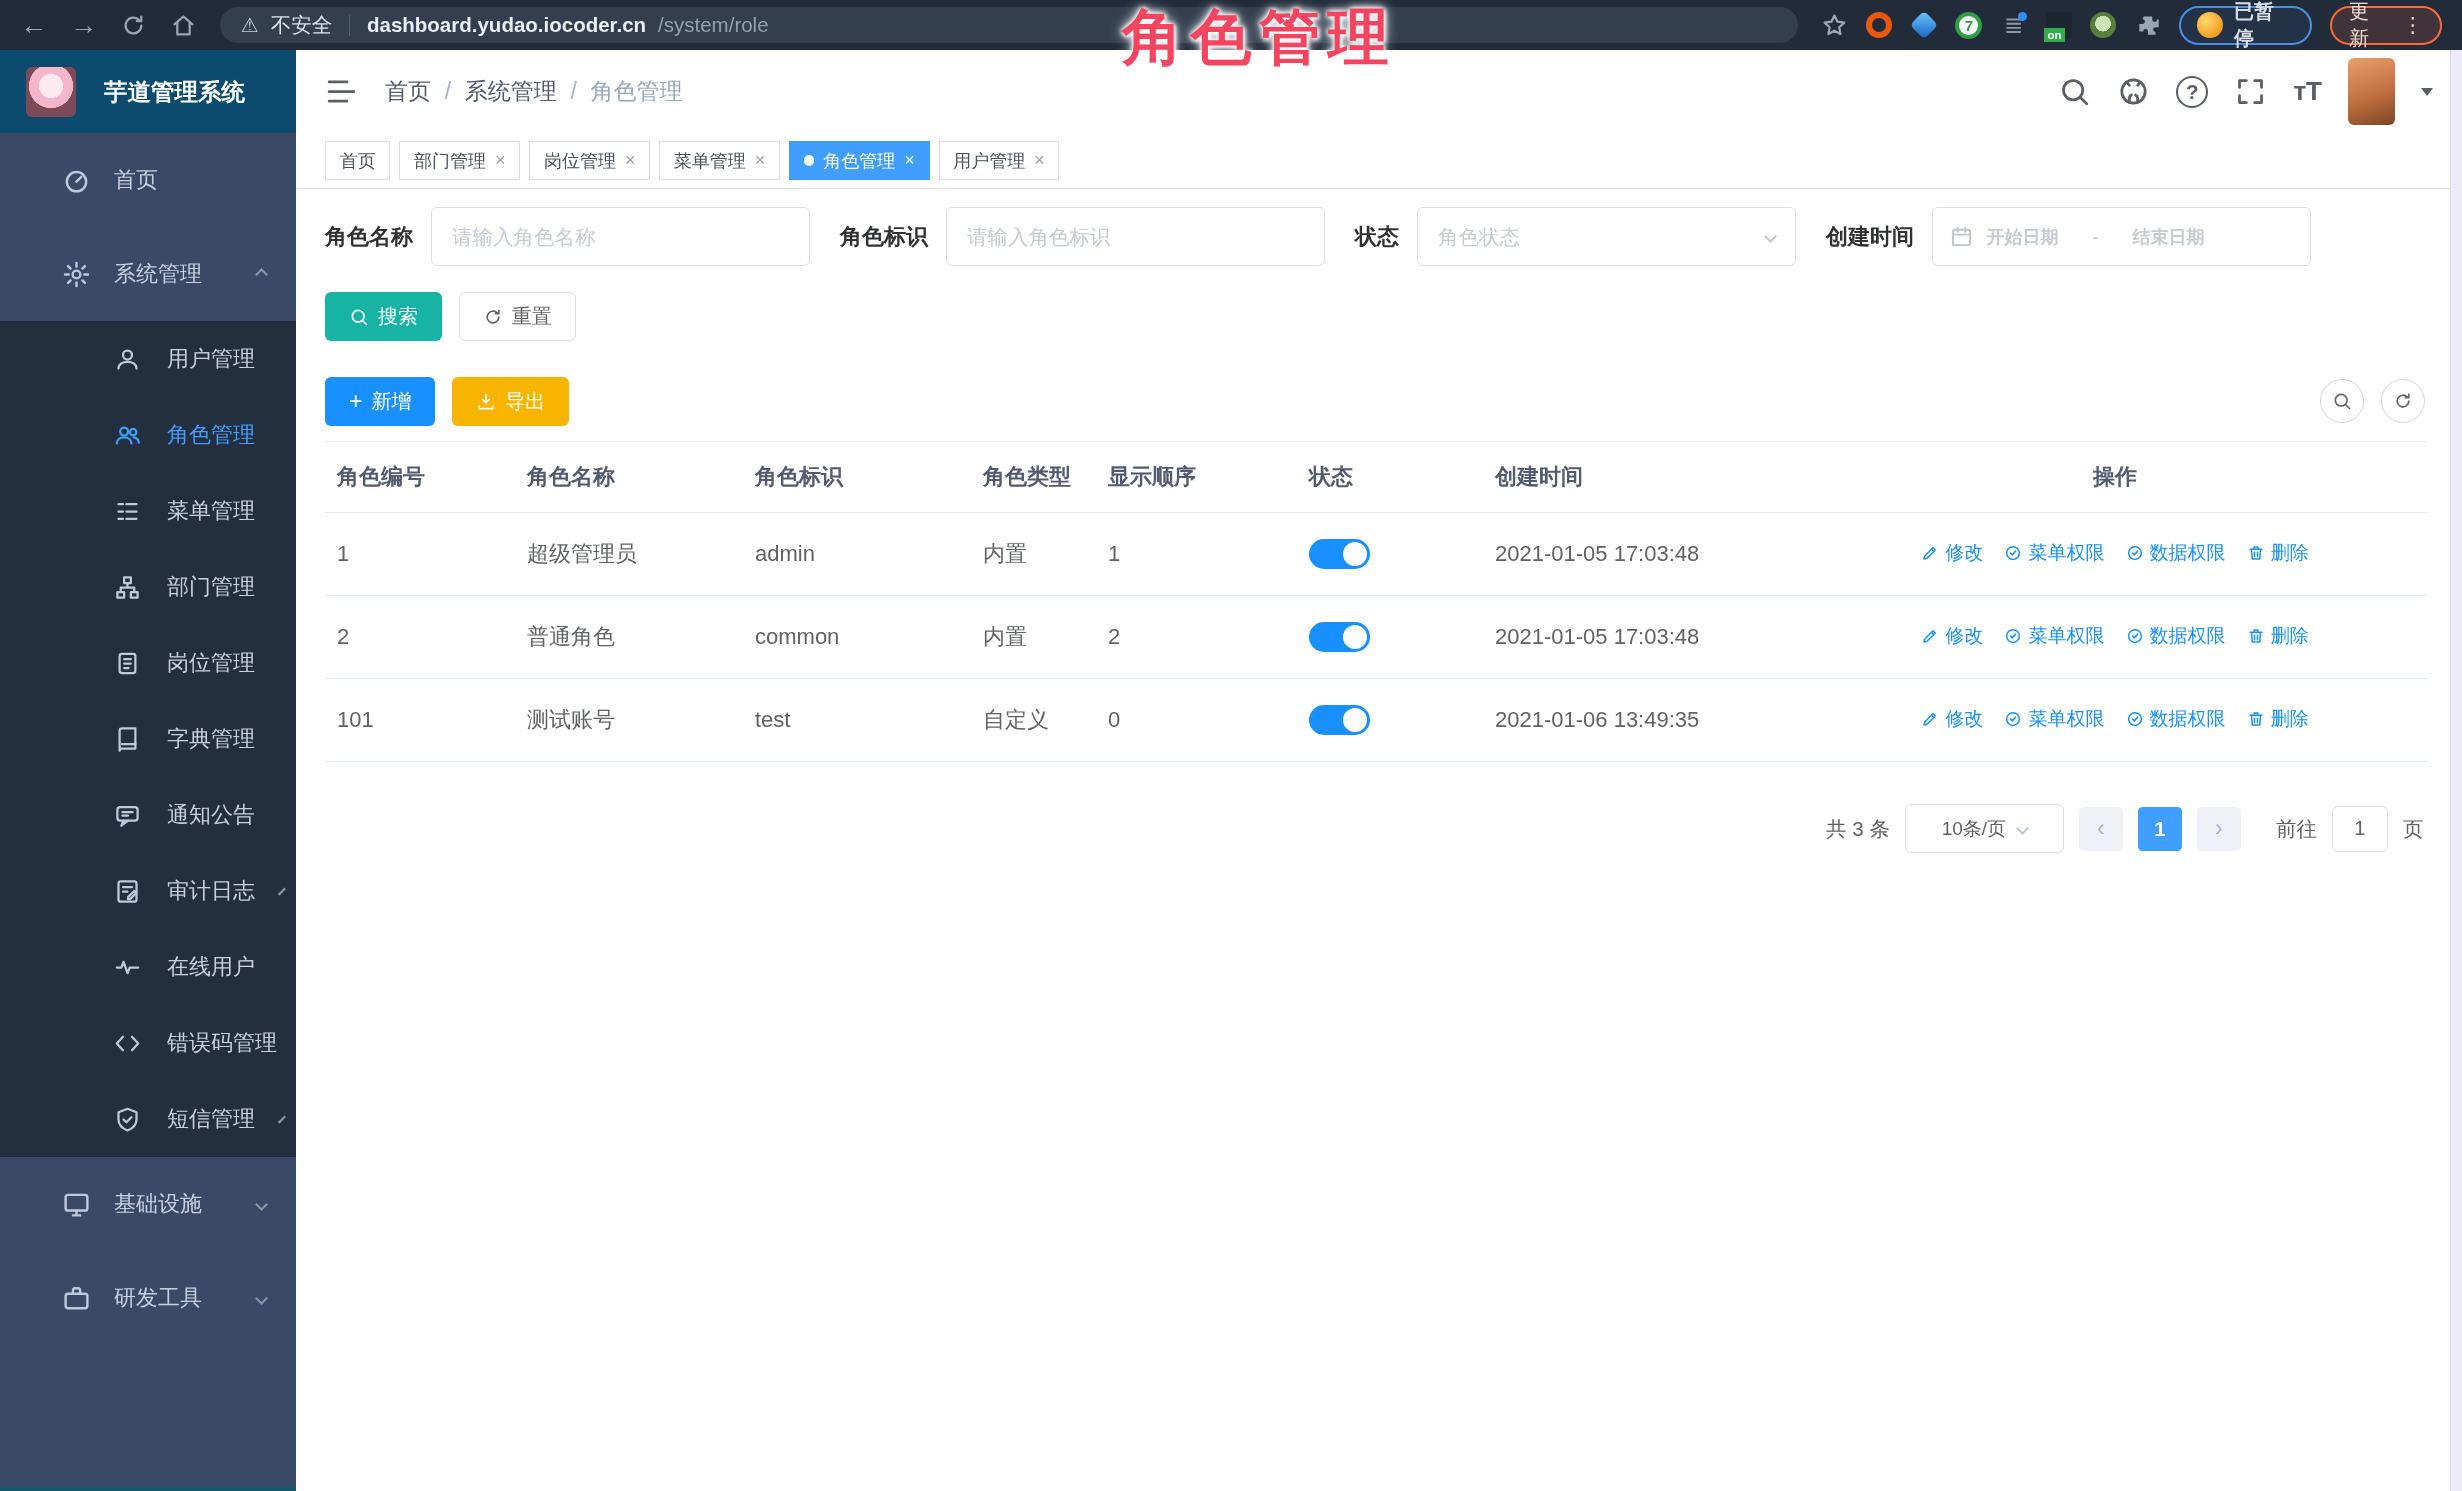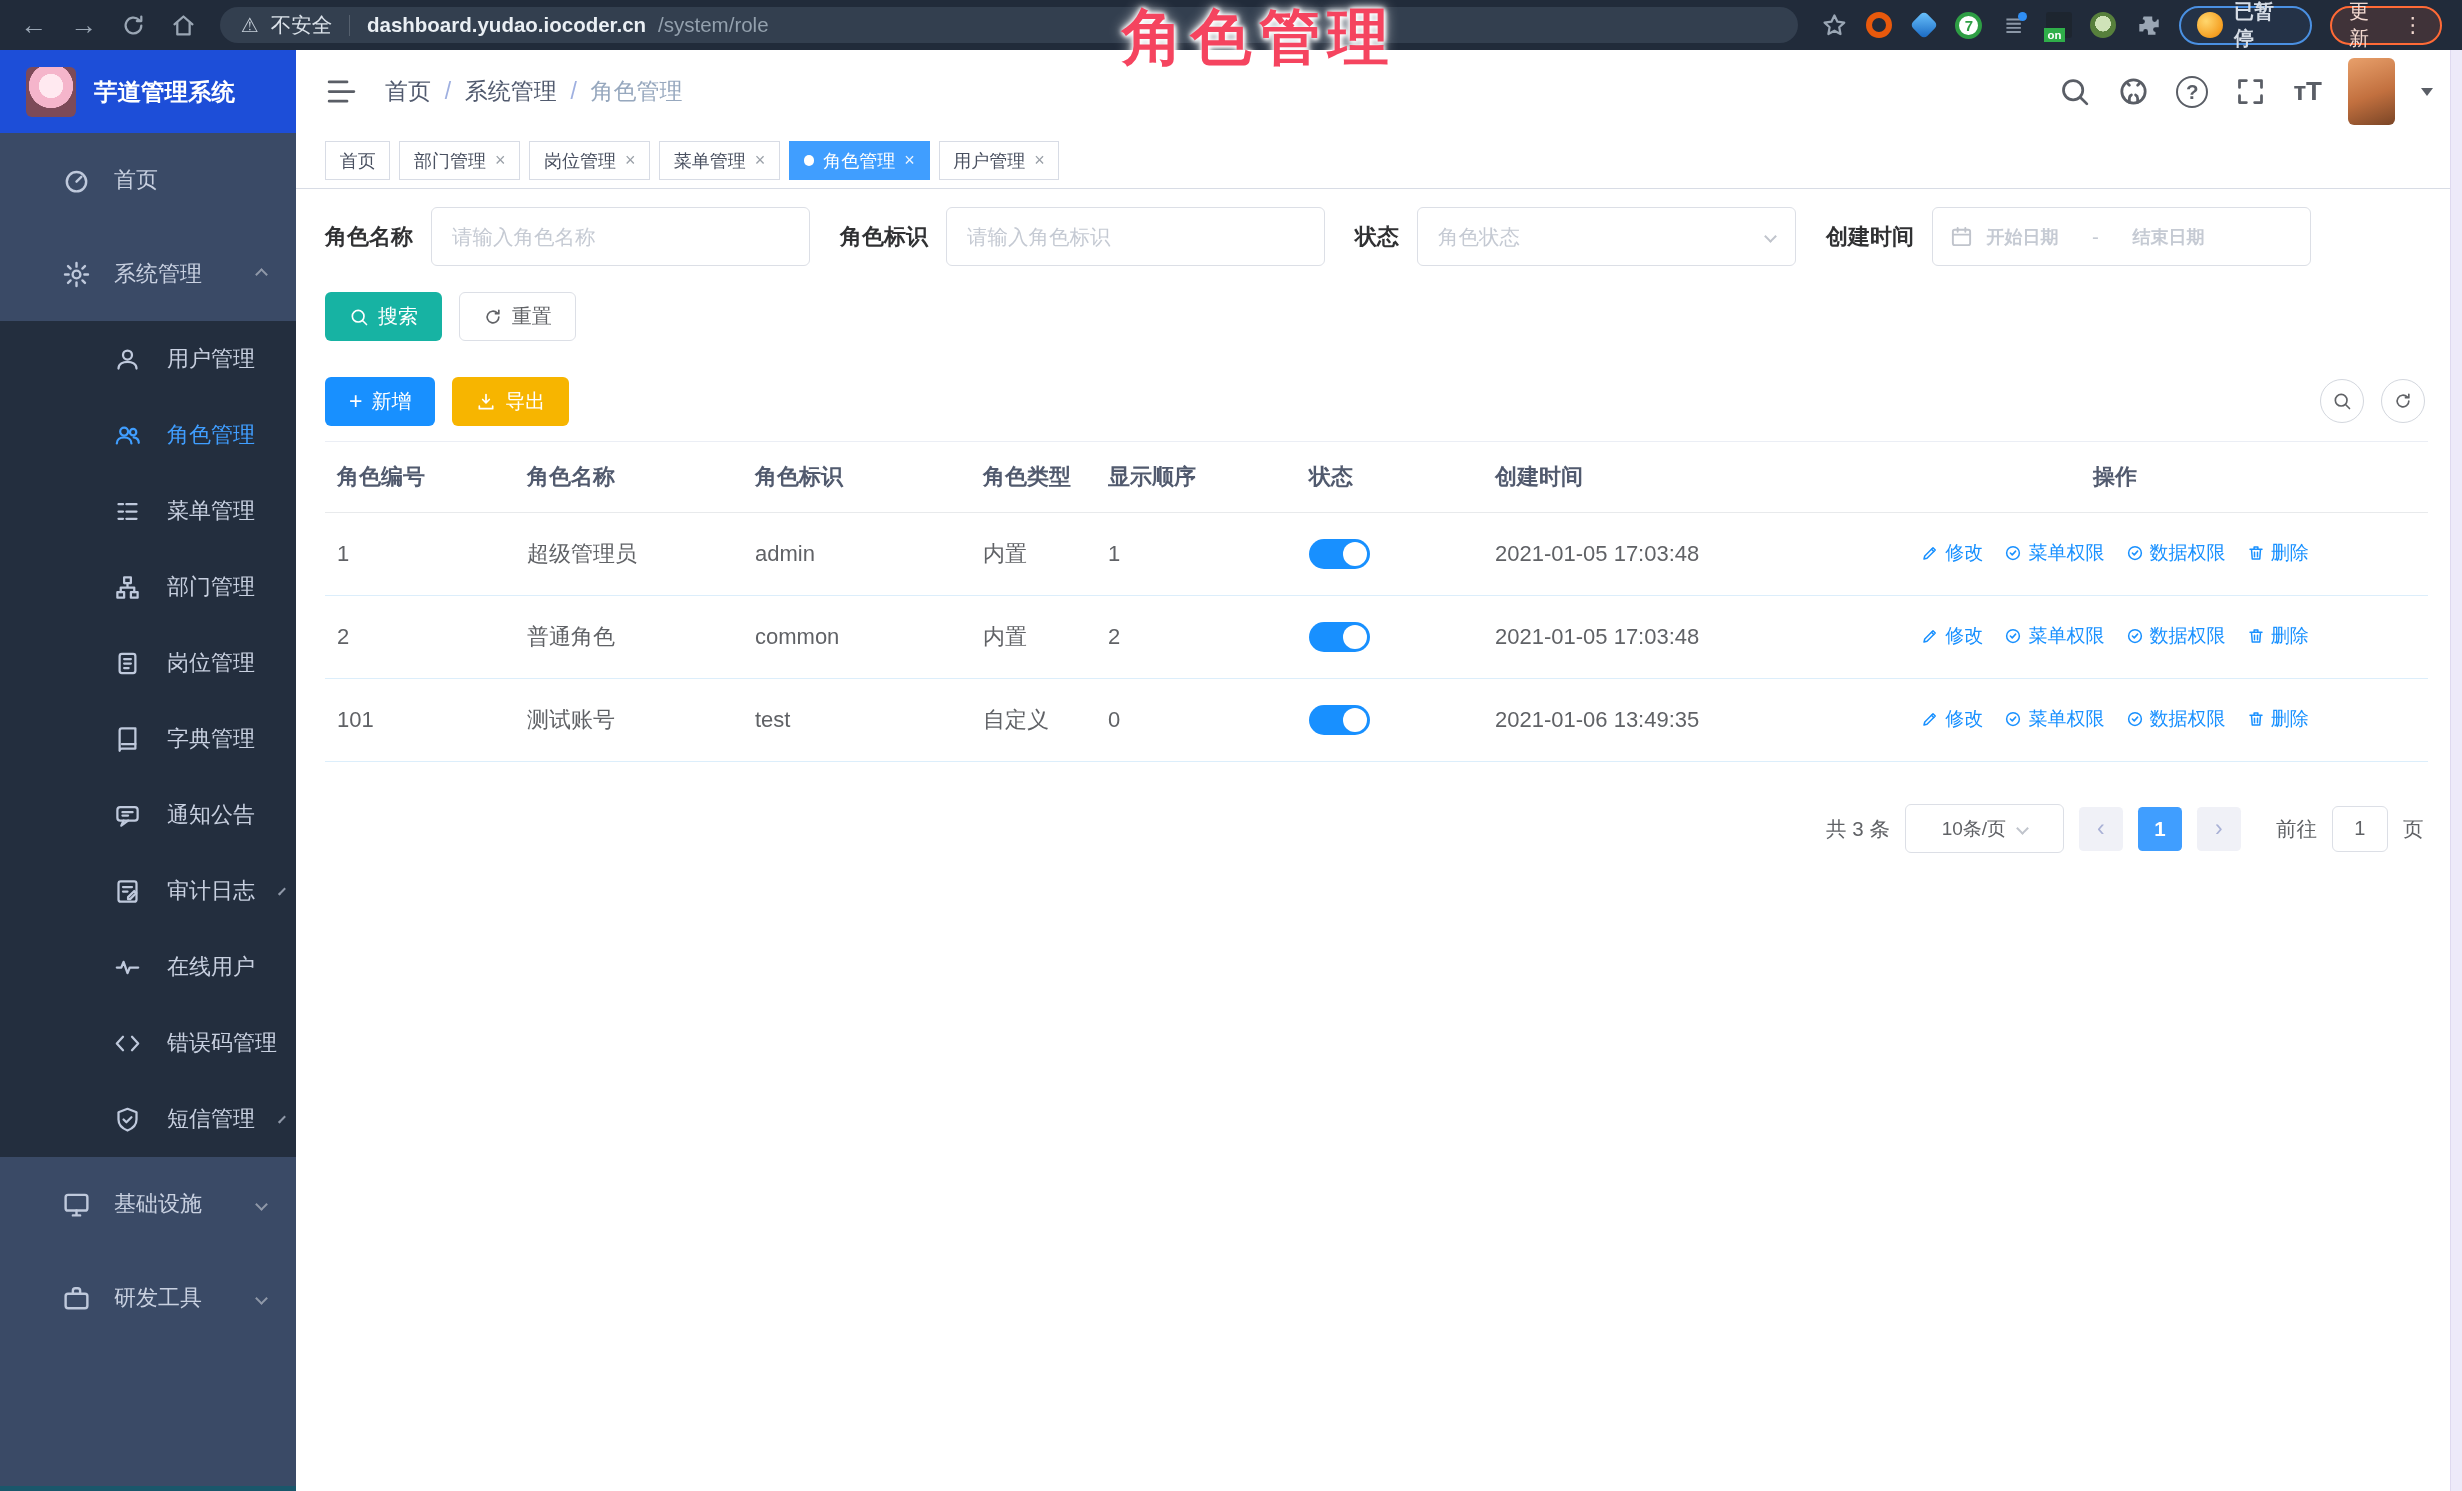--- a/index.html
+++ b/index.html
@@ -35,21 +35,21 @@
   .pill-paused { border:2.3px solid #4a90e2; color:#d6dde6; background:rgba(74,144,226,.08);font-weight:bold; }
   .emoji-face { width:26px; height:26px; border-radius:50%; background:radial-gradient(circle at 35% 35%, #ffd76e, #f59f22 70%, #c97b12); }
   .pill-update { border:2.3px solid #ff6a36; color:#f2d9d0; background:rgba(255,106,54,.14); gap:13.7px; }
   .vdots { color:#f2d9d0; font-size:21px; letter-spacing:0; }
 
   
   .app { display:flex; height:1442px; }
 
   
   .sidebar { width:296px; background:#3a4a66; color:#c8d0e0; flex:0 0 auto; display:flex; flex-direction:column; position:relative;}
-  .logo-row { height:83px; display:flex; align-items:center; gap:18px; padding:0 26px; background:#1d4ed8; }
+  .logo-row { height:83px; display:flex; align-items:center; gap:28px; padding:0 26px; background:#0c4a6e; }
   .logo-img { width:50px; height:50px; border-radius:6px; background:radial-gradient(circle at 50% 38%, #ffe9f0 0 30%, #f5b5cb 31% 55%, #7d4a58 56% 100%); flex:0 0 auto;}
   .logo-title { color:#ffffff; font-size:23.5px; font-weight:700; white-space:nowrap; }
   .menu { flex:1; }
   .m-item { height:94px; display:flex; align-items:center; padding:0 30px 0 62px; gap:23px; font-size:22px; cursor:pointer; position:relative;}
   .m-item .svg-icon { width:29px; height:29px; color:#bfc9dc; flex:0 0 auto;}
   .m-item .lbl { flex:1; white-space:nowrap; }
   .sub { background:#232e3e; }
   .s-item { height:76px; display:flex; align-items:center; padding:0 30px 0 114px; gap:26px; font-size:22px; cursor:pointer; }
   .s-item .svg-icon { width:27px; height:27px; color:#bfc9dc; flex:0 0 auto;}
   .s-item .lbl { flex:1; white-space:nowrap; }

